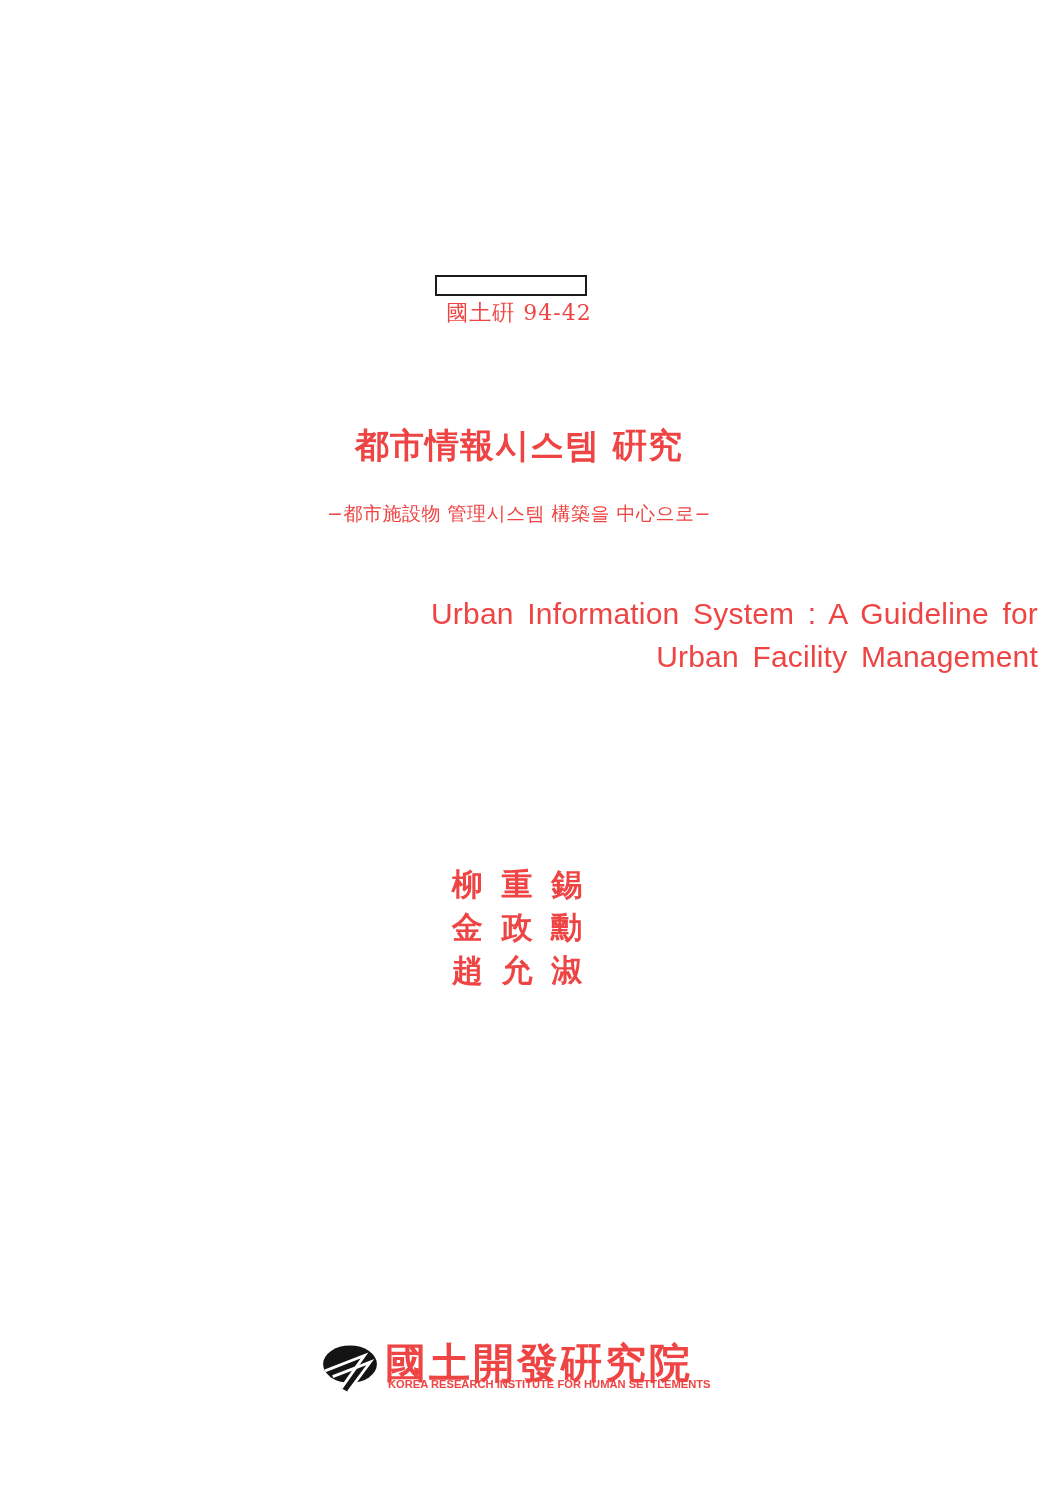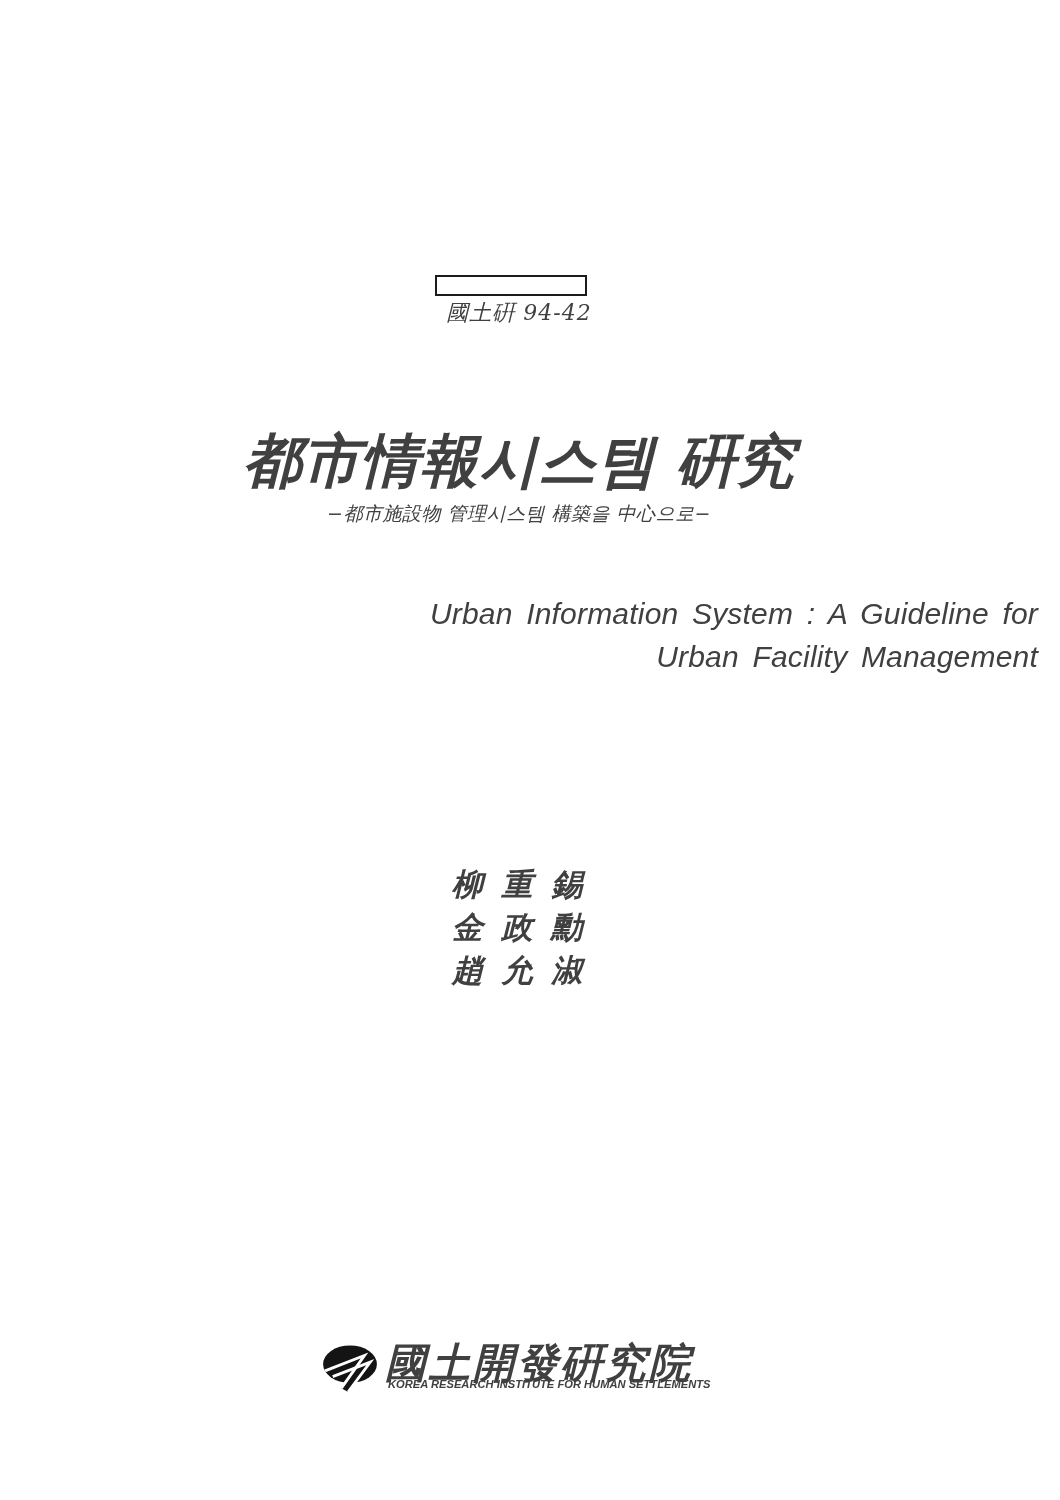--- a/index.html
+++ b/index.html
@@ -3,23 +3,22 @@
 <meta charset="utf-8">
 <style>
   * { margin: 0; padding: 0; box-sizing: border-box; }
   html, body { background: #e8e8e8; }
   .page {
     position: relative;
     width: 1060px;
     height: 1500px;
     margin: 0 auto;
     background: #ffffff;
-    color: #404040;
+    color: #ef4444;
     overflow: hidden;
-    font-style: italic;
   }
   .centered {
     position: absolute;
     left: 0;
     width: 1038px;       
     text-align: center;
   }
   .serif-cjk { font-family: "DejaVu Serif", "Liberation Serif", serif; }
   .sans      { font-family: "Liberation Sans", "DejaVu Sans", sans-serif; }
 
@@ -31,21 +30,21 @@
     background: #ffffff;
   }
   .report-label {
     top: 298px;
     font-size: 22px;
     letter-spacing: 1px;
     font-weight: 500;
   }
   .title-main {
     top: 423px;
-    font-size: 58px;
+    font-size: 34px;
     font-weight: 700;
     letter-spacing: 1px;
   }
   .title-sub {
     top: 501px;
     font-size: 19px;
     font-weight: 500;
     letter-spacing: 0.5px;
   }
   .title-en {

